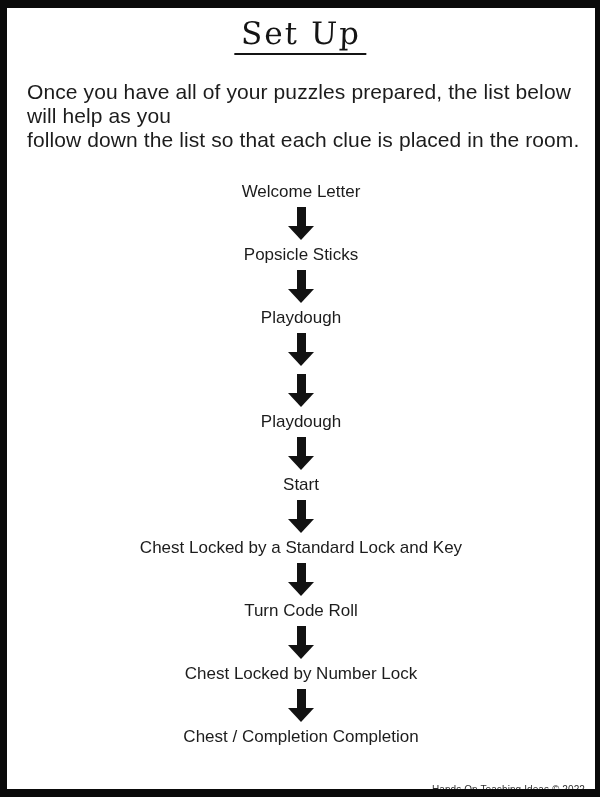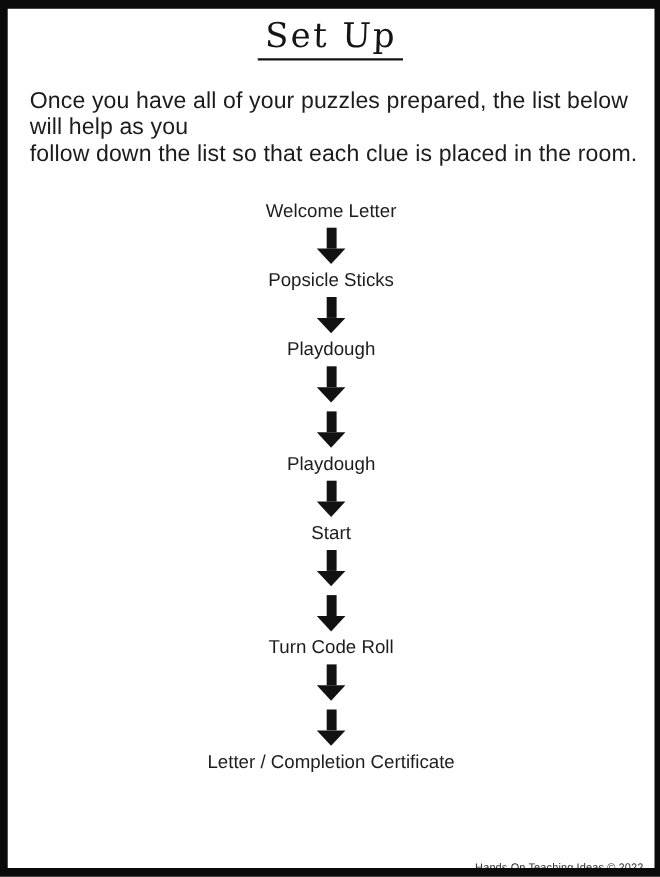--- a/index.html
+++ b/index.html
@@ -132,34 +132,36 @@
           <div class="stem"></div>
           <div class="head"></div>
         </div>
 
       <div class="flow-item">Start</div>
       <div class="arrow">
           <div class="stem"></div>
           <div class="head"></div>
         </div>
 
+      <div class="flow-item">Chest Locked by a Standard Lock and Key</div>
       <div class="arrow">
           <div class="stem"></div>
           <div class="head"></div>
         </div>
 
       <div class="flow-item">Turn Code Roll</div>
       <div class="arrow">
           <div class="stem"></div>
           <div class="head"></div>
         </div>
 
+      <div class="flow-item">Chest Locked by Number Lock</div>
       <div class="arrow">
           <div class="stem"></div>
           <div class="head"></div>
         </div>
 
-      <div class="flow-item">Letter / Completion Certificate</div>
+      <div class="flow-item">Chest / Completion Completion</div>
     </div>
 
     <div class="footer">Hands On Teaching Ideas © 2022</div>
   </div>
 </div>
 
 </body></html>

